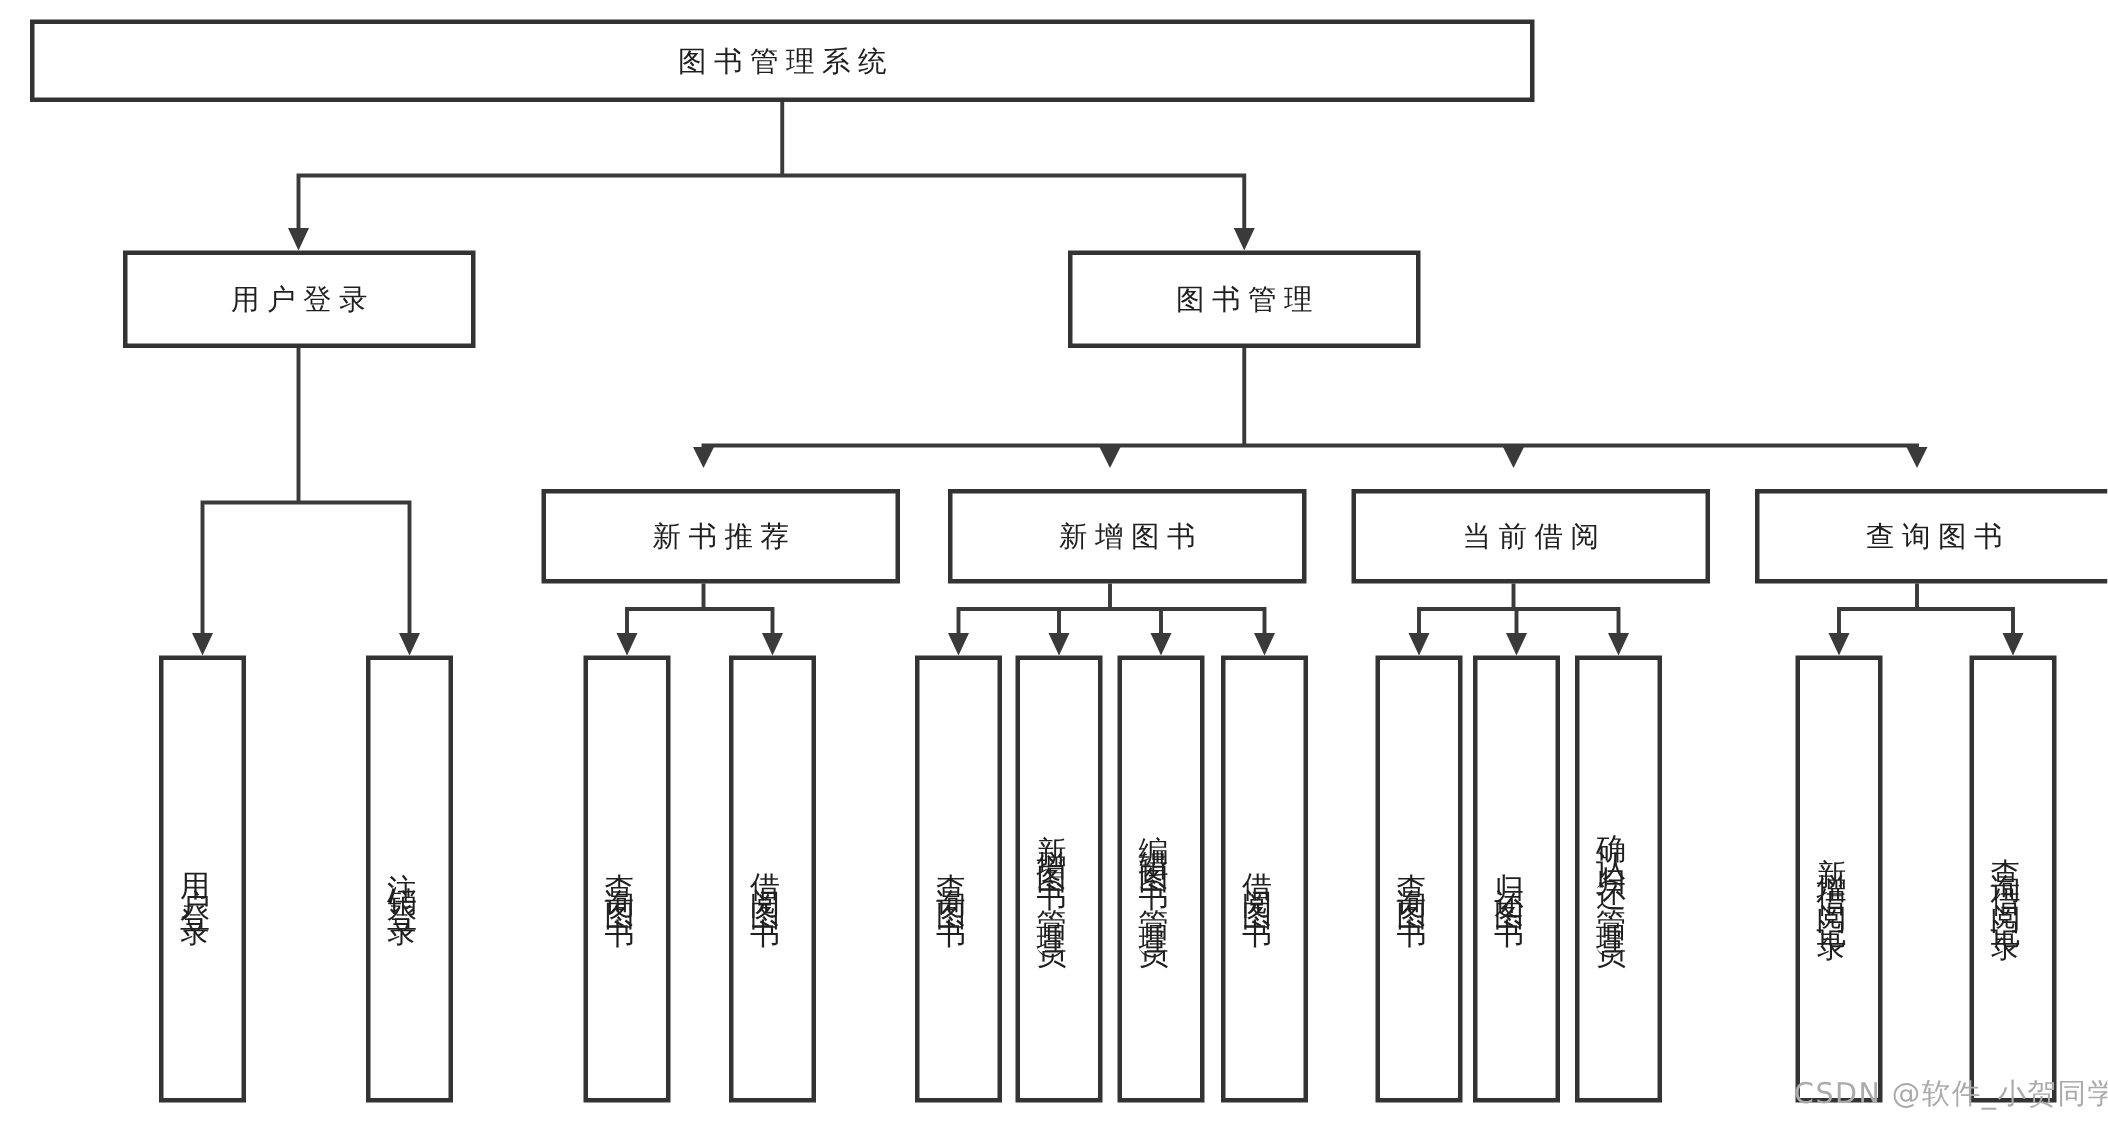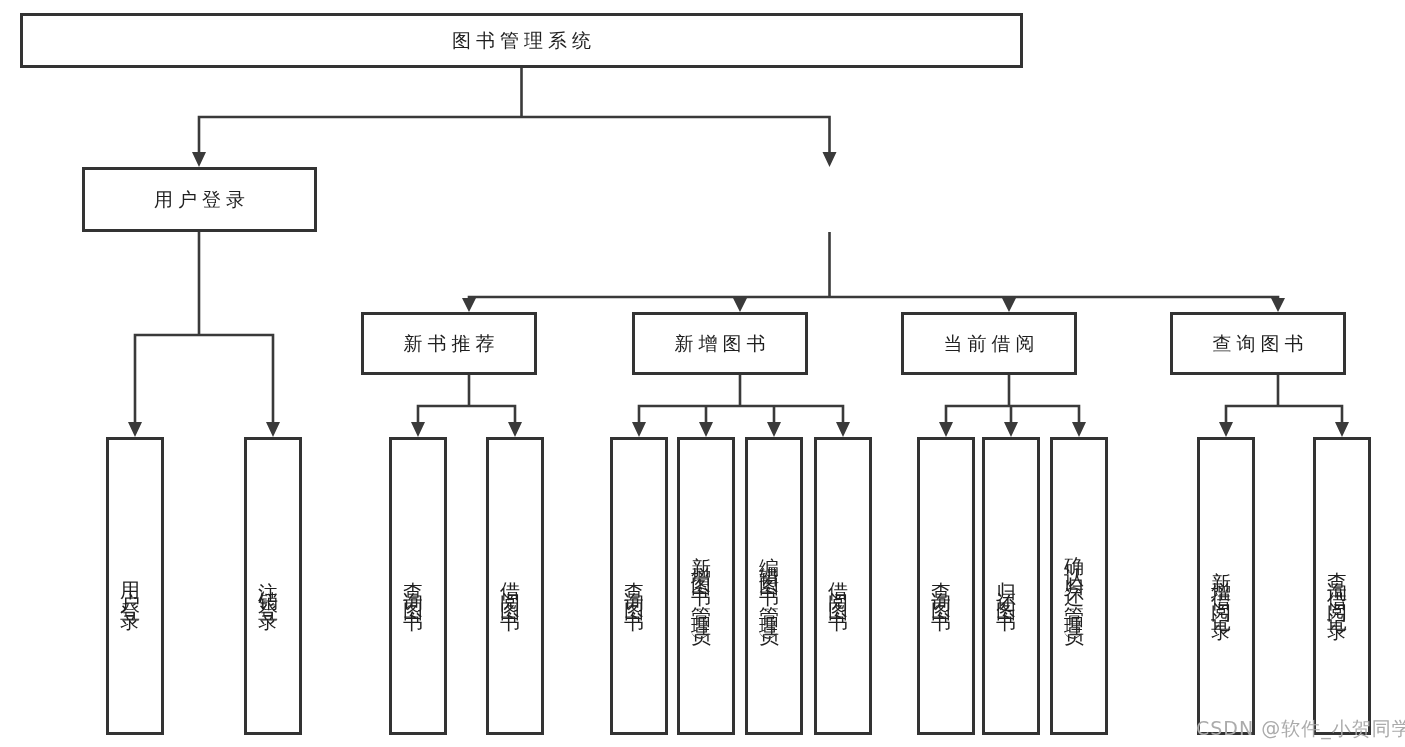--- a/index.html
+++ b/index.html
@@ -28,21 +28,21 @@
     font-size:20px;letter-spacing:10px;
     padding-block-start:8px;
     white-space:normal;
   }
   
   .n-root{left:20px;top:13px;width:1003px;height:55px;}
   
   .n-user{left:82px;top:167px;width:235px;height:65px;}
   .n-mgmt{left:712px;top:167px;width:235px;height:65px;}
   
-  .l3{top:312px;height:63px;width:176px;}
+  .l3{top:326px;height:63px;width:239px;}
   .n-recommend{left:361px;}
   .n-borrow{left:632px;}
   .n-current{left:901px;}
   .n-records{left:1170px;}
   
   .leaf{top:437px;height:298px;width:58px;}
   .f1{left:106px;}  .f2{left:244px;}
   .f3{left:389px;}  .f4{left:486px;}
   .f5{left:610px;}  .f6{left:677px;}
   .f7{left:745px;}  .f8{left:814px;}
@@ -112,20 +112,21 @@
       M939 422 L953 422 L946 437 Z
       M1004 422 L1018 422 L1011 437 Z
       M1072 422 L1086 422 L1079 437 Z
       M1219 422 L1233 422 L1226 437 Z
       M1335 422 L1349 422 L1342 437 Z"></path>
   </svg>
 
   <div class="node h n-root">图书管理系统</div>
 
   <div class="node h n-user">用户登录</div>
+  <div class="node h n-mgmt">图书管理</div>
 
   <div class="node h l3 n-recommend">新书推荐</div>
   <div class="node h l3 n-borrow">新增图书</div>
   <div class="node h l3 n-current">当前借阅</div>
   <div class="node h l3 n-records">查询图书</div>
 
   <div class="node v leaf f1">用户登录</div>
   <div class="node v leaf f2">注销登录</div>
 
   <div class="node v leaf f3">查询图书</div>

